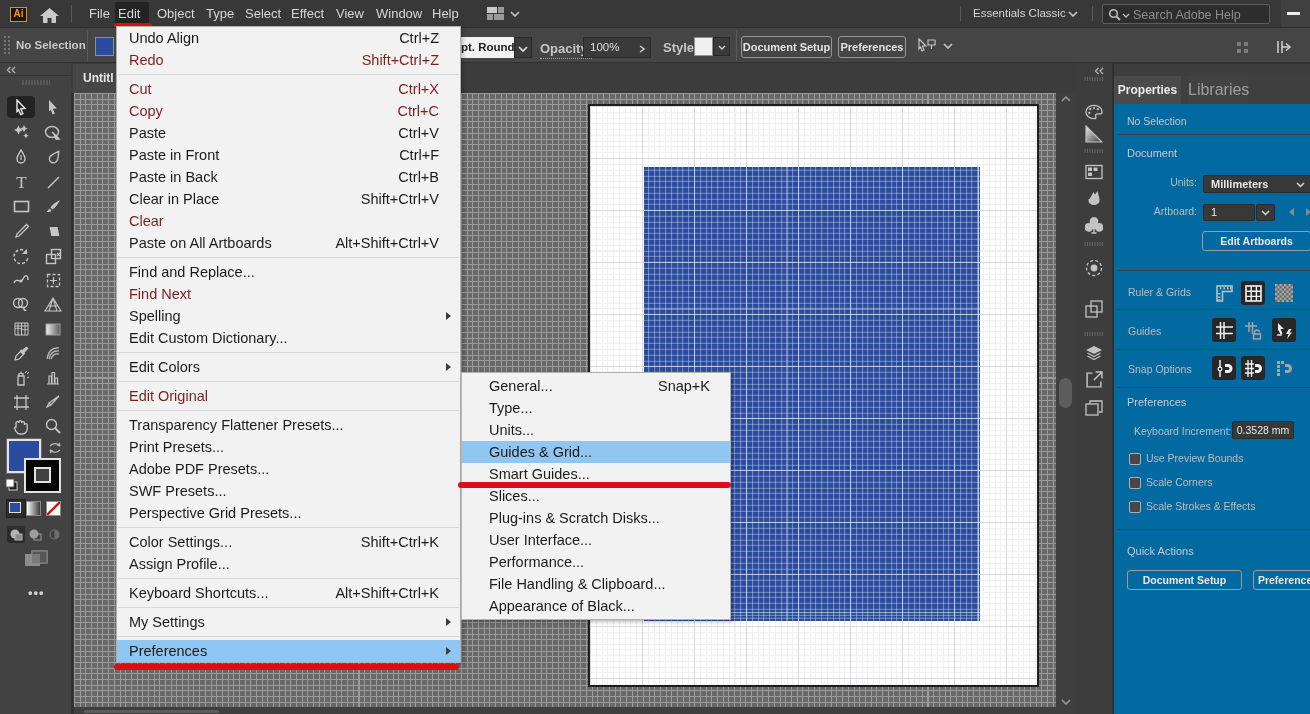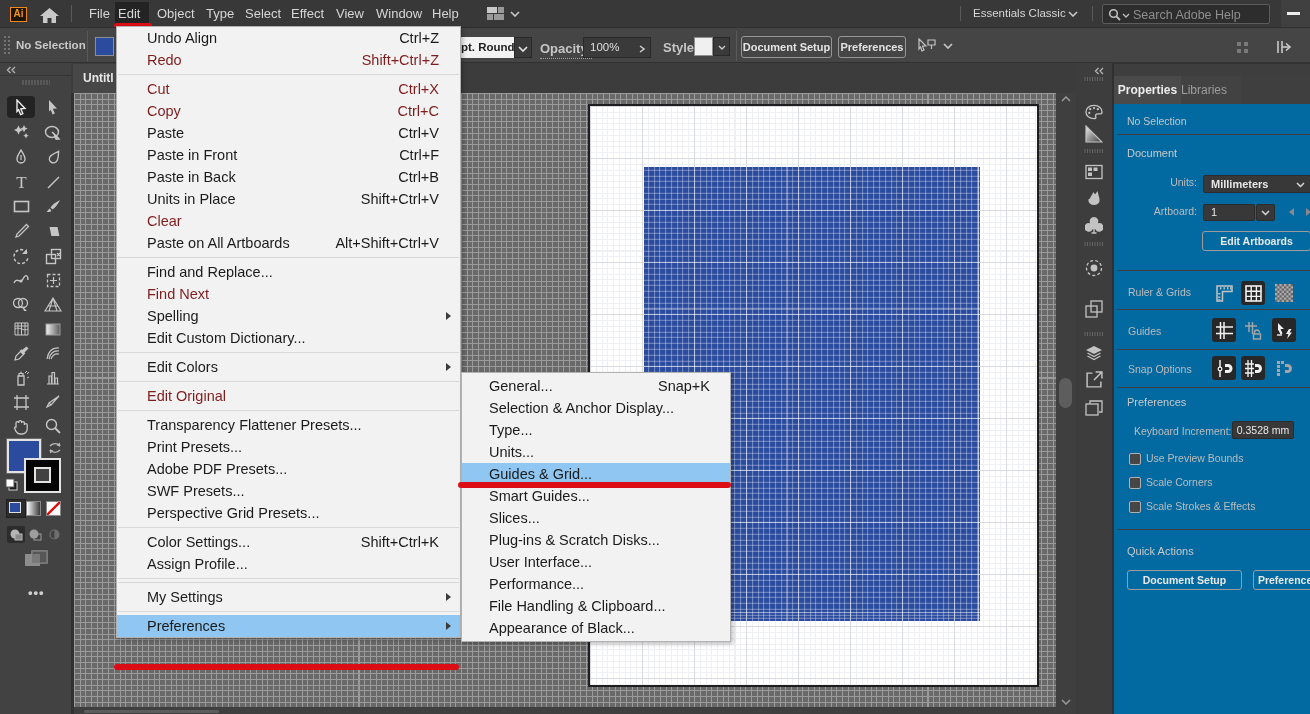--- a/index.html
+++ b/index.html
@@ -47,33 +47,33 @@
 #hscrollband{left:74px;top:707px;width:982px;height:7px;background:#3f3f3f}
 #hthumb{left:10px;top:3px;width:135px;height:3px;background:#5d5d5d;border-radius:1.5px}
 
 #iconstrip{left:1076px;top:63px;width:36px;height:651px;background:#3d3d3d}
 .stripicon{position:absolute;left:9px;width:18px;height:18px;color:#c3c3c3}
 
 #panel{left:1112px;top:63px;width:198px;height:651px;background:#0369a1;border-left:2px solid #303030}
 #paneltop{left:0;top:0;width:196px;height:13px;background:#3e3e3e;border-top:1px solid #333}
 #paneltabs{left:0;top:13px;width:196px;height:28px;background:#3f3f3f}
 #ptab{left:0;top:0;width:67px;height:28px;background:#4a4a4a;color:#ececec;font-size:12px;font-weight:bold;line-height:28px;text-align:center}
-#ltab{left:67px;top:0;width:60px;height:28px;background:#424242;color:#9d9d9d;font-size:12px;line-height:28px;text-align:left}
+#ltab{left:74px;top:0;width:60px;height:28px;background:#424242;color:#9d9d9d;font-size:16px;line-height:28px;text-align:left}
 .plbl{position:absolute;color:#bcbcbc;font-size:10.5px;white-space:nowrap}
 .phead{position:absolute;color:#c9c9c9;font-size:11px;white-space:nowrap}
 .psep{position:absolute;left:3px;width:195px;height:1px;background:#3f3f3f}
 .pdark{position:absolute;background:#383838;border:1px solid #2b2b2b;border-radius:2px;color:#e8e8e8;font-size:11px;white-space:nowrap}
 .pbtn{position:absolute;border:1px solid #9b9b9b;border-radius:3px;color:#e8e8e8;font-size:10.5px;font-weight:bold;text-align:center;white-space:nowrap;overflow:hidden}
 .cb{position:absolute;width:12px;height:12px;border:1px solid #b0b0b0;border-radius:2px;background:#464646}
 .iconbtn{position:absolute;width:24px;height:24px;border-radius:3px;display:flex;align-items:center;justify-content:center}
 .iconbtn.on{background:#272727}
 
 #editmenu{left:116px;top:26px;width:345px;background:#f2f2f2;border:1px solid #b2b2b2;box-shadow:2px 2px 4px rgba(0,0,0,.25)}
 #submenu{left:461px;top:372px;width:270px;background:#f2f2f2;border:1px solid #b2b2b2;box-shadow:2px 2px 4px rgba(0,0,0,.25);padding:2px 0}
-.mrow{height:22px;display:flex;align-items:center;justify-content:space-between;padding:0 21px 0 30px;font-size:14.5px;color:#1b1b1b;position:relative}
+.mrow{height:22px;display:flex;align-items:center;justify-content:space-between;padding:0 21px 0 12px;font-size:14.5px;color:#1b1b1b;position:relative}
 #submenu .mrow{padding:0 20px 0 27px}
 .mrow.dis{color:#7f1d1d}
 .mrow.hl{background:#8fc7f2}
 .msep{height:1px;background:#d8d8d8;margin:3px 1px}
 .sub:after{content:"";position:absolute;right:9px;top:7px;border-left:5px solid #3c3c3c;border-top:4px solid transparent;border-bottom:4px solid transparent}
 .redline{position:absolute;background:#dc0e15;border-radius:3px}
 </style>
 </head>
 <body>
 <div class="abs" id="menubar">
@@ -654,21 +654,21 @@
     </div>
   <div class="mrow">
       <span>Paste in Front</span>
       <span>Ctrl+F</span>
     </div>
   <div class="mrow">
       <span>Paste in Back</span>
       <span>Ctrl+B</span>
     </div>
   <div class="mrow">
-      <span>Units in Place</span>
+      <span>Clear in Place</span>
       <span>Shift+Ctrl+V</span>
     </div>
   <div class="mrow dis">
       <span>Clear</span>
     </div>
   <div class="mrow">
       <span>Paste on All Artboards</span>
       <span>Alt+Shift+Ctrl+V</span>
     </div>
   <div class="msep"></div>
@@ -710,36 +710,37 @@
     </div>
   <div class="msep"></div>
   <div class="mrow">
       <span>Color Settings...</span>
       <span>Shift+Ctrl+K</span>
     </div>
   <div class="mrow">
       <span>Assign Profile...</span>
     </div>
   <div class="msep"></div>
+  <div class="mrow">
+      <span>Keyboard Shortcuts...</span>
+      <span>Alt+Shift+Ctrl+K</span>
+    </div>
   <div class="msep"></div>
   <div class="mrow sub">
       <span>My Settings</span>
     </div>
   <div class="msep"></div>
   <div class="mrow hl sub">
       <span>Preferences</span>
     </div>
 </div>
 <div class="abs" id="submenu">
   <div class="mrow">
       <span>General...</span>
       <span>Snap+K</span>
-    </div>
-  <div class="mrow">
-      <span>Selection &amp; Anchor Display...</span>
     </div>
   <div class="mrow">
       <span>Type...</span>
     </div>
   <div class="mrow">
       <span>Units...</span>
     </div>
   <div class="mrow hl">
       <span>Guides &amp; Grid...</span>
     </div>

